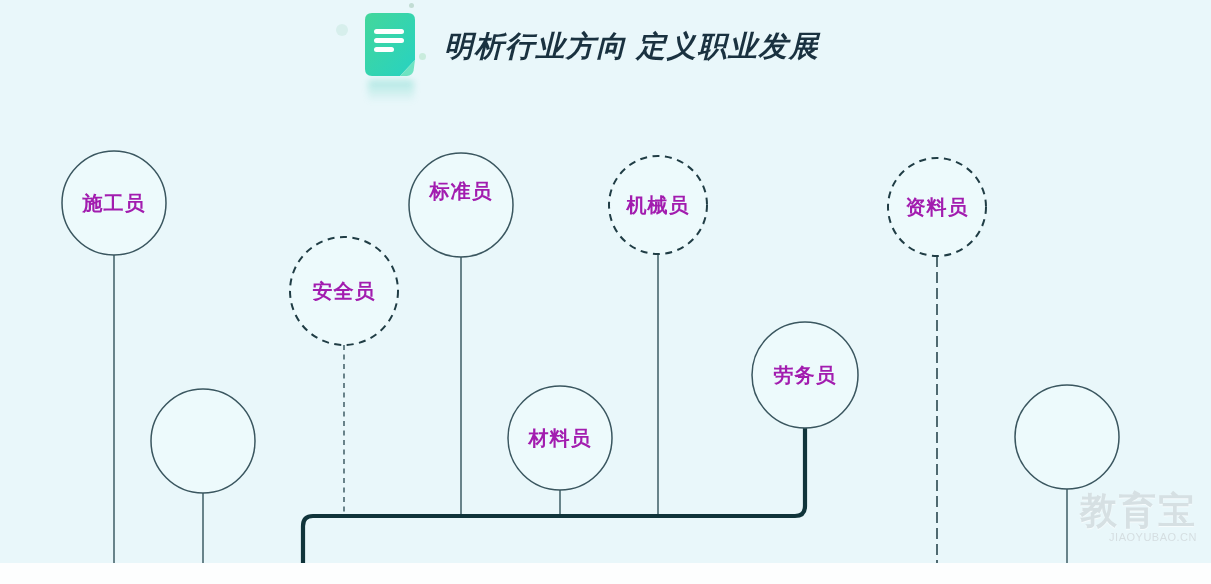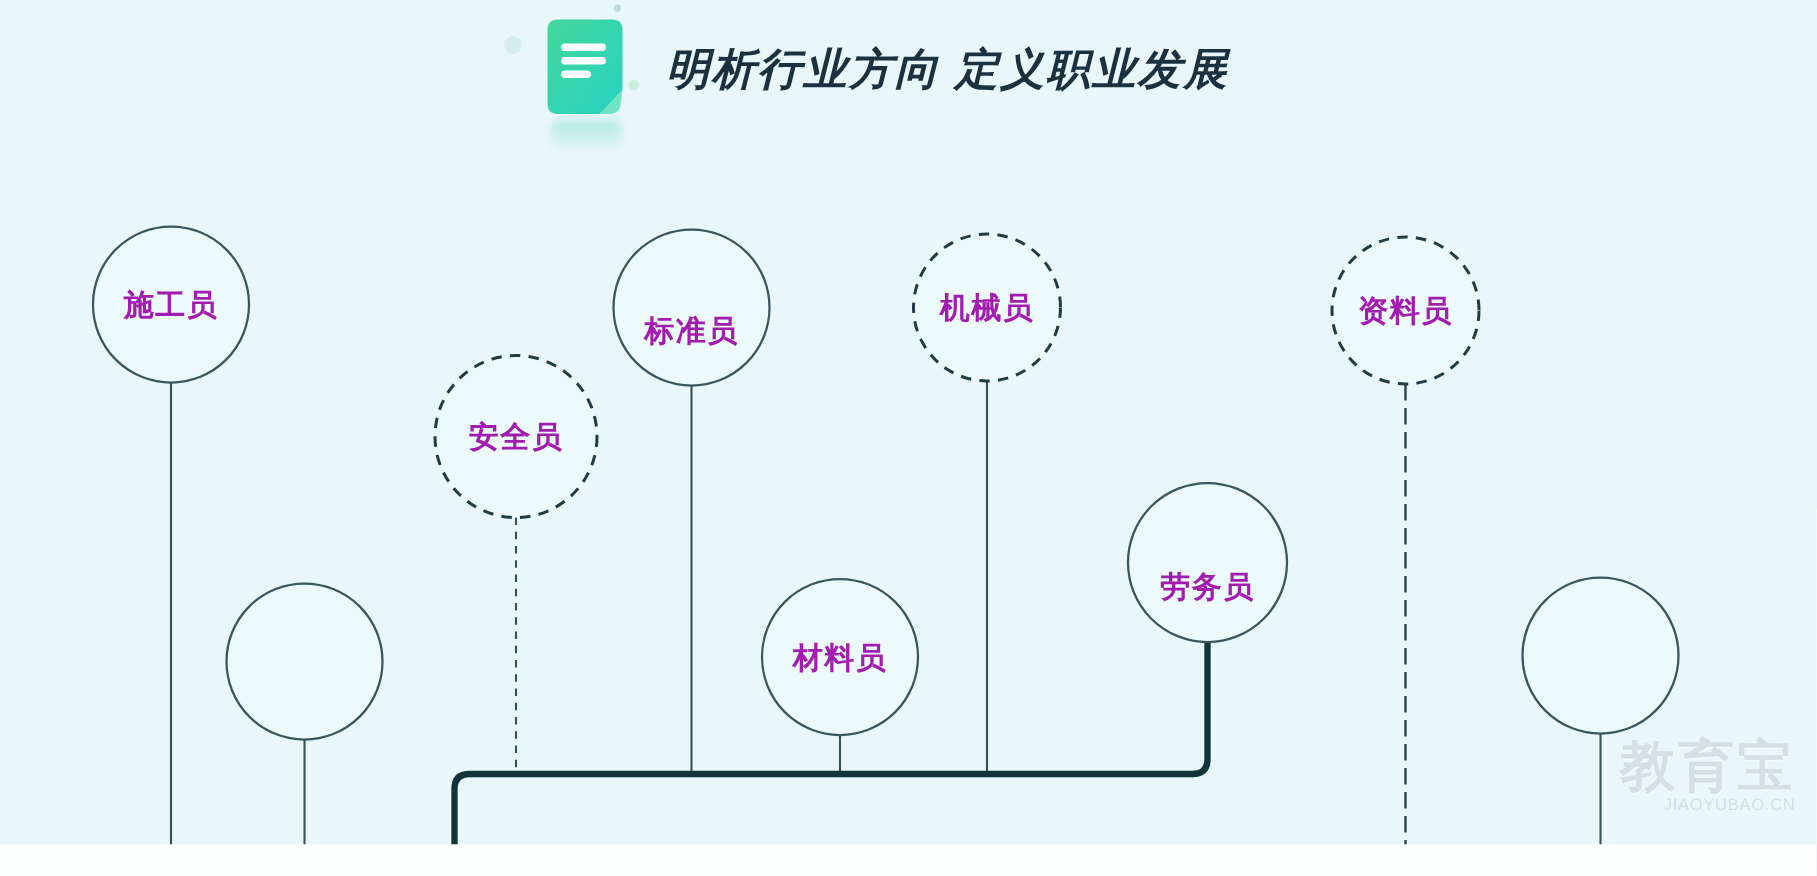--- a/index.html
+++ b/index.html
@@ -31,26 +31,26 @@
   
   svg.lines { position:absolute; left:0; top:0; }
   .node-label {
     position:absolute; display:flex; align-items:center; justify-content:center;
     font-size:20px; font-weight:bold; color:#a21caf; letter-spacing:1px;
     white-space:nowrap;
   }
   
   .n-shigongyuan  { left:62px;   top:151px; width:104px; height:104px; }
   .n-anquanyuan   { left:290px;  top:237px; width:108px; height:108px; }
-  .n-biaozhunyuan { left:409px;  top:168px; width:104px; height:104px; }
+  .n-biaozhunyuan { left:409px;  top:139px; width:104px; height:104px; }
   .n-jixieyuan    { left:609px;  top:156px; width:98px;  height:98px;text-align:right;  }
   .n-ziliaoyuan   { left:888px;  top:158px; width:98px;  height:98px;  }
   .n-zhiliangyuan { left:151px;  top:389px; width:104px; height:104px; }
   .n-cailiaoyuan  { left:508px;  top:386px; width:104px; height:104px; }
-  .n-laowuyuan    { left:752px;  top:338px; width:106px; height:106px;font-family:Liberation Serif, serif; }
+  .n-laowuyuan    { left:752px;  top:322px; width:106px; height:106px;font-family:Liberation Serif, serif; }
   .n-yusuanyuan   { left:1015px; top:385px; width:104px; height:104px; }
   .c-fill   { fill:#edfafc; }
   .c-solid  { stroke:#3a565f; stroke-width:1.5px; }
   .c-dashed { stroke:#203d45; stroke-width:2px; stroke-dasharray:7 5.5; }
   .l-thin   { stroke:#32525a; stroke-width:1.4px; }
   .l-dash-s { stroke:#32525a; stroke-width:1.4px; stroke-dasharray:5 4.5; }
   .l-dash-l { stroke:#2a474f; stroke-width:1.6px; stroke-dasharray:11 5; }
   .l-thick  { stroke:#10343a; stroke-width:4.2px; fill:none; }
   
   .watermark {

